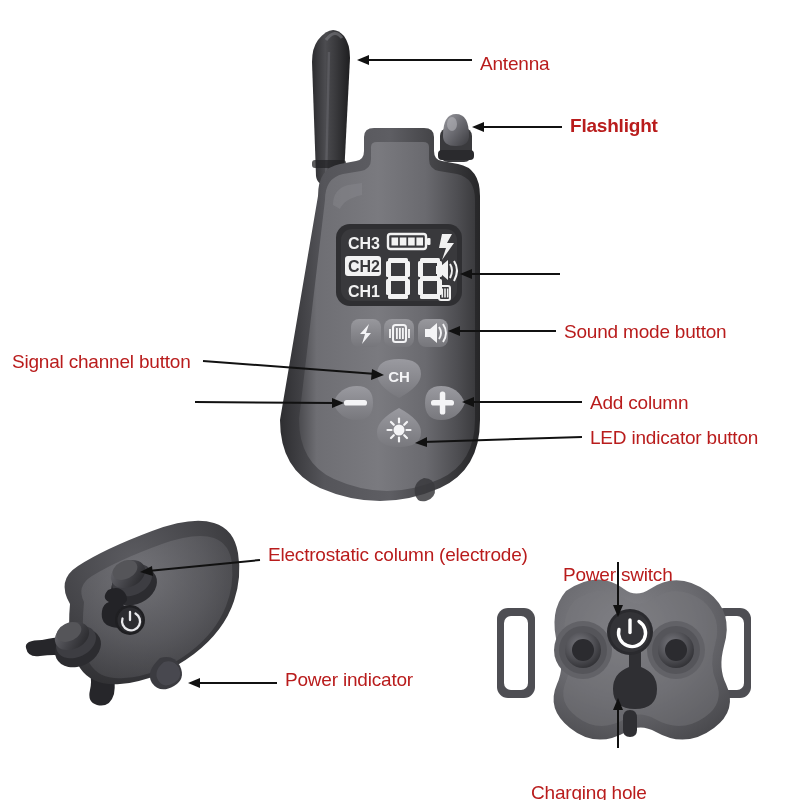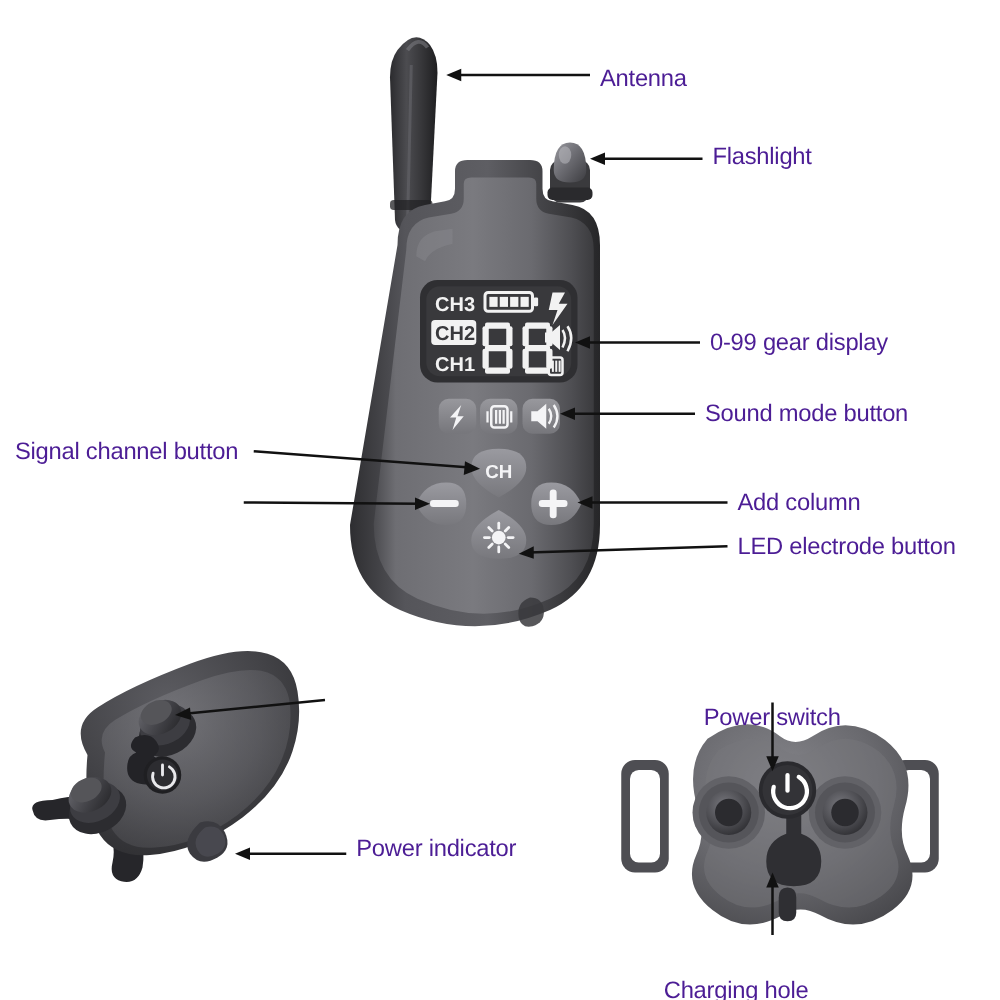--- a/index.html
+++ b/index.html
@@ -15,21 +15,21 @@
     overflow: hidden;
   }
   #stage {
     position: absolute;
     left: 0; top: 0;
     width: 800px;
     height: 800px;
   }
   .label {
     position: absolute;
-    color: #4c1d95;
+    color: #b91c1c;
     font-size: 19px;
     font-family: "Liberation Sans", sans-serif;
     white-space: nowrap;
     letter-spacing: -0.2px;
   }
   .label.right { text-align: left; }
   .label.left  { text-align: right; }
   svg { display: block; }
   .leader { stroke: #111111; stroke-width: 2; fill: none; }
 </style>
@@ -382,33 +382,33 @@
       <path class="leader" d="M618 562 L618 609"></path>
       <path d="M618 617 l-5 -12 l10 0 z" fill="#111"></path>
 
       <path class="leader" d="M618 748 L618 706"></path>
       <path d="M618 698 l-5 12 l10 0 z" fill="#111"></path>
     </g>
   </svg>
 
   <div class="label right" style="left:480px; top:53px;">Antenna</div>
 
-  <div class="label right" style="left:570px; top:115px;">Flashlight</div>
-
-  <div class="label right" style="left:568px; top:264px;">0-99 gear display</div>
+  <div class="label right" style="left:570px; top:115px;font-weight:bold;">Flashlight</div>
+
 
   <div class="label left" style="left:12px; top:351px;">Signal channel button</div>
 
   <div class="label right" style="left:564px; top:321px;">Sound mode button</div>
 
 
   <div class="label right" style="left:590px; top:392px;">Add column</div>
 
-  <div class="label right" style="left:590px; top:427px;">LED electrode button</div>
-
+  <div class="label right" style="left:590px; top:427px;">LED indicator button</div>
+
+  <div class="label right" style="left:268px; top:544px;">Electrostatic column (electrode)</div>
 
   <div class="label right" style="left:285px; top:669px;">Power indicator</div>
 
   <div class="label right" style="left:563px; top:544px;margin-top:20px;">Power switch</div>
 
   <div class="label right" style="left:531px; top:754px;margin-top:28px;">Charging hole</div>
 
 </div>
 
 </body></html>

